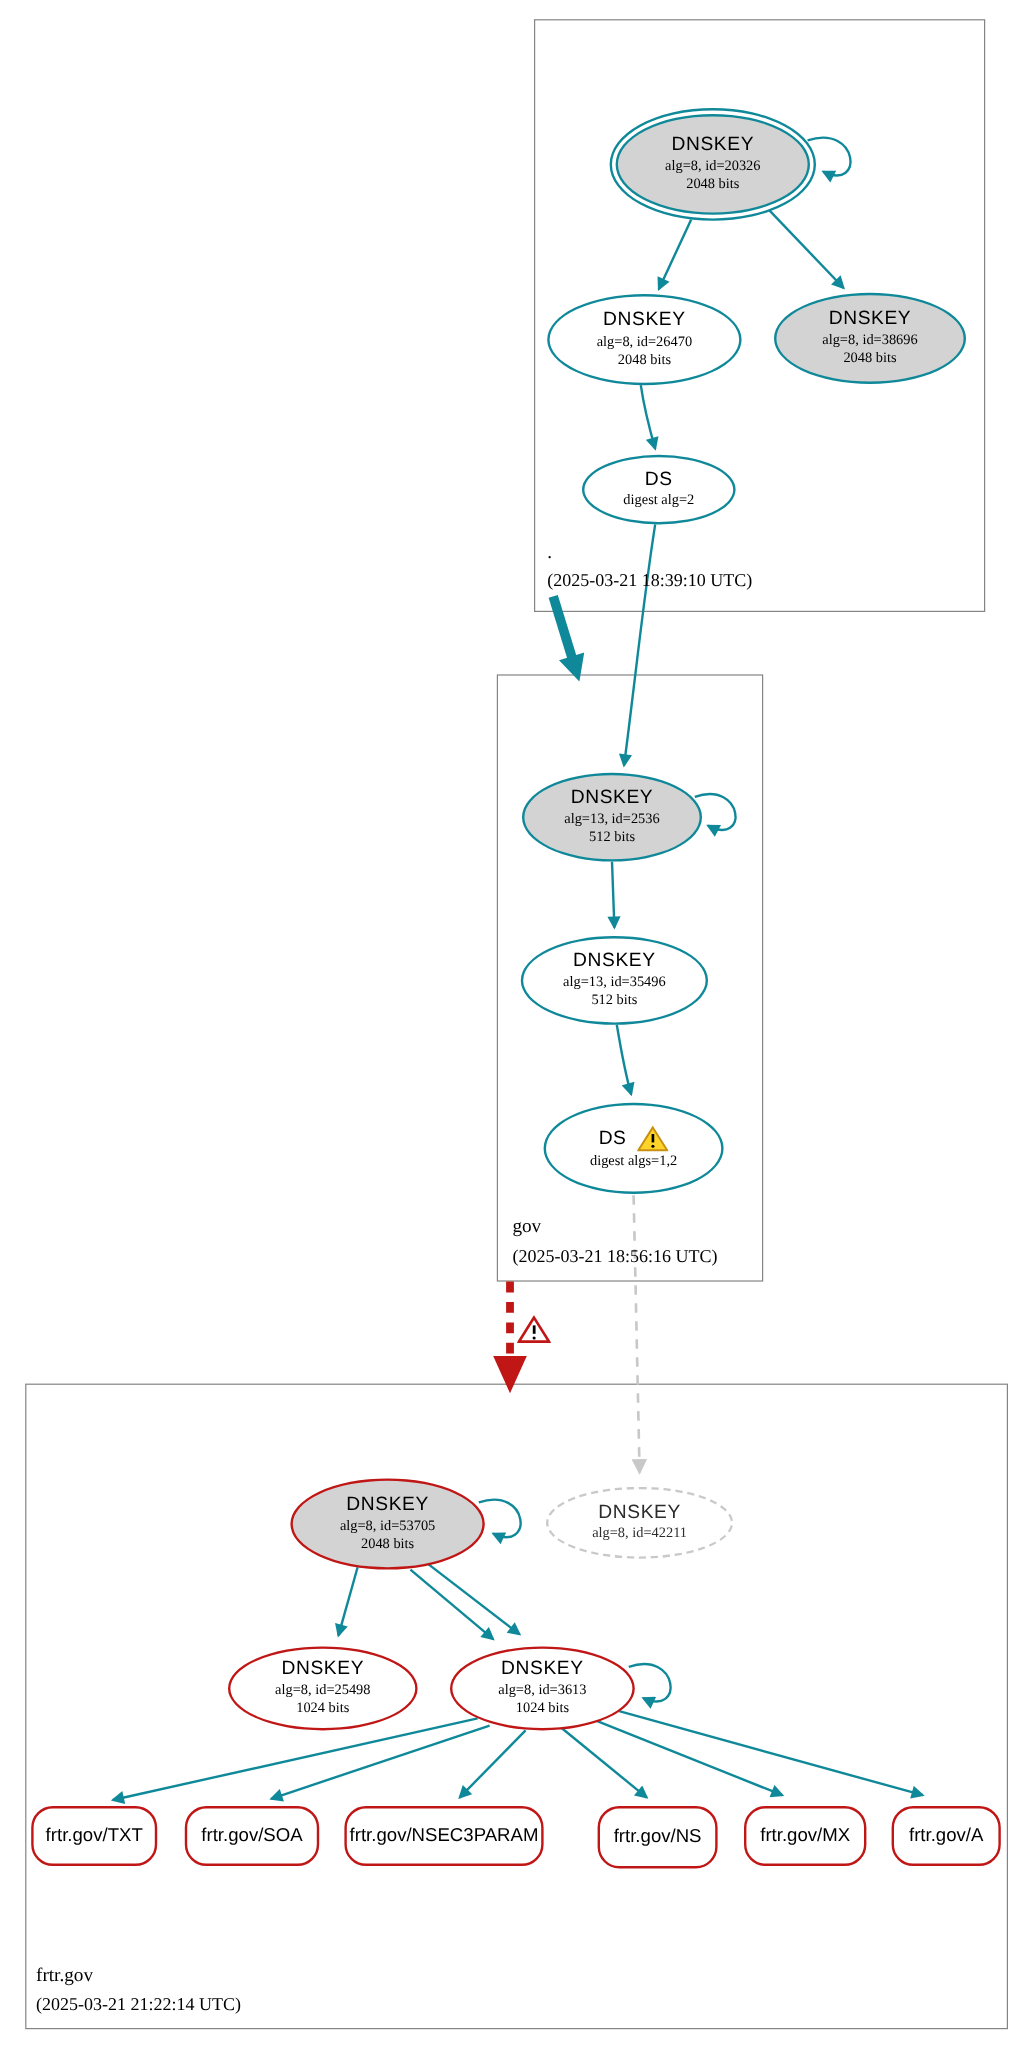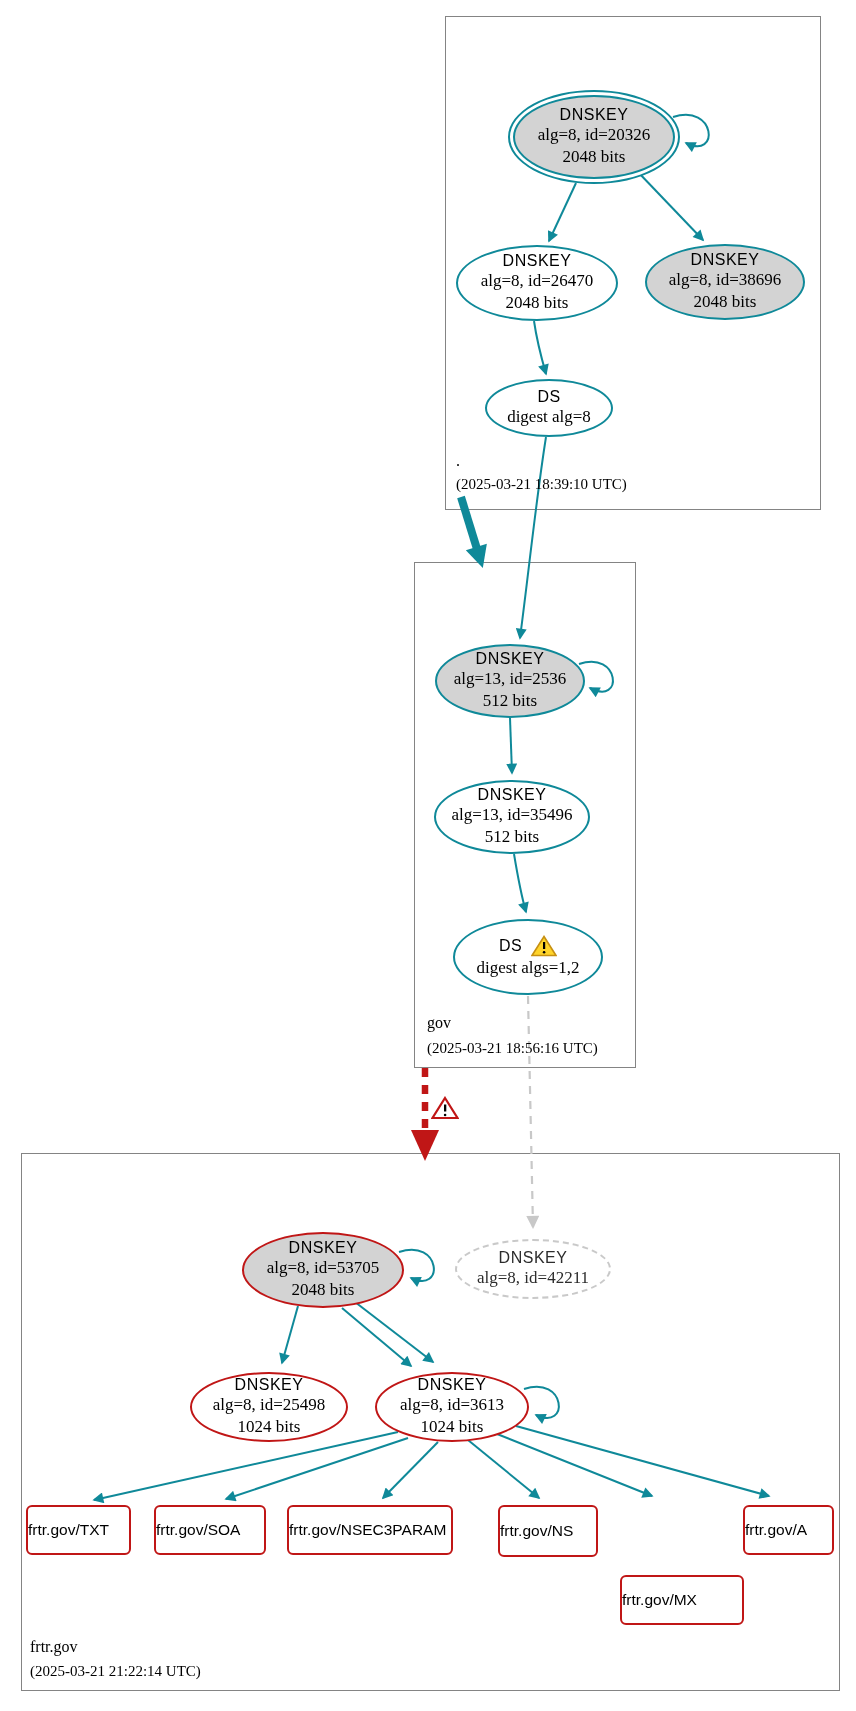--- a/index.html
+++ b/index.html
@@ -11,24 +11,24 @@
            justify-content:center;text-align:center;background:#fff;z-index:3;box-sizing:border-box;}
   .teal{border:2px solid #0f8999;}
   .redb{border:2.5px solid #c01616;}
   .grayfill{background:#d3d3d3;}
   .dashedb{border:2px dashed #c9c9c9;color:#2c2c2c;}
   .double{padding:0;}
   .ering{position:absolute;left:3px;top:3px;right:3px;bottom:3px;border:2px solid #0f8999;
          border-radius:50%;background:#d3d3d3;display:flex;flex-direction:column;align-items:center;
          justify-content:center;text-align:center;}
   .nt{font-size:16px;letter-spacing:.5px;line-height:1.15;}
-  .ns{font-family:"Liberation Serif",serif;font-size:17px;line-height:1.3;}
+  .ns{font-family:"Liberation Serif",serif;font-size:12px;line-height:1.3;}
   .ntrow{display:flex;align-items:center;gap:9px;}
-  .rrbox{position:absolute;border:2px solid #c01616;border-radius:6px;background:#fff;
-         display:flex;align-items:center;font-size:15.5px;z-index:3;box-sizing:border-box;}
+  .rrbox{position:absolute;border:2px solid #c01616;border-radius:18px;background:#fff;
+         display:flex;align-items:center;justify-content:center;font-size:15.5px;z-index:3;box-sizing:border-box;}
   .zlabel{position:absolute;font-family:"Liberation Serif",serif;font-size:16px;z-index:3;}
   .zts{position:absolute;font-family:"Liberation Serif",serif;font-size:15px;z-index:3;text-align:center;}
   .warnfloat{position:absolute;z-index:4;line-height:0;}
 </style>
 </head>
 <body>
 
 <div class="canvas">
 
   <div class="zonebox" style="left:445px;top:16px;width:374px;height:492px"></div>
@@ -101,21 +101,21 @@
     <div class="ns">alg=8, id=26470</div>
     <div class="ns">2048 bits</div>
   </div>
   <div class="ellipse teal grayfill" style="left:645px;top:244px;width:160px;height:76px">
     <div class="nt">DNSKEY</div>
     <div class="ns">alg=8, id=38696</div>
     <div class="ns">2048 bits</div>
   </div>
   <div class="ellipse teal" style="left:485px;top:379px;width:128px;height:58px">
     <div class="nt">DS</div>
-    <div class="ns">digest alg=8</div>
+    <div class="ns">digest alg=2</div>
   </div>
   <div class="zlabel" style="left:456px;top:452px">.</div>
   <div class="zts" style="left:456px;top:476px">(2025-03-21 18:39:10 UTC)</div>
 
   <div class="ellipse teal grayfill" style="left:435px;top:644px;width:150px;height:74px">
     <div class="nt">DNSKEY</div>
     <div class="ns">alg=13, id=2536</div>
     <div class="ns">512 bits</div>
   </div>
   <div class="ellipse teal" style="left:434px;top:780px;width:156px;height:74px">
@@ -164,21 +164,21 @@
     </div>
   <div class="rrbox" style="left:154px;top:1505px;width:112px;height:50px">
       <span>frtr.gov/SOA</span>
     </div>
   <div class="rrbox" style="left:287px;top:1505px;width:166px;height:50px">
       <span>frtr.gov/NSEC3PARAM</span>
     </div>
   <div class="rrbox" style="left:498px;top:1505px;width:100px;height:52px">
       <span>frtr.gov/NS</span>
     </div>
-  <div class="rrbox" style="left:620px;top:1575px;width:124px;height:50px">
+  <div class="rrbox" style="left:620px;top:1505px;width:102px;height:50px">
       <span>frtr.gov/MX</span>
     </div>
   <div class="rrbox" style="left:743px;top:1505px;width:91px;height:50px">
       <span>frtr.gov/A</span>
     </div>
 
   <div class="zlabel" style="left:30px;top:1638px">frtr.gov</div>
   <div class="zts" style="left:30px;top:1663px">(2025-03-21 21:22:14 UTC)</div>
 
 </div>

